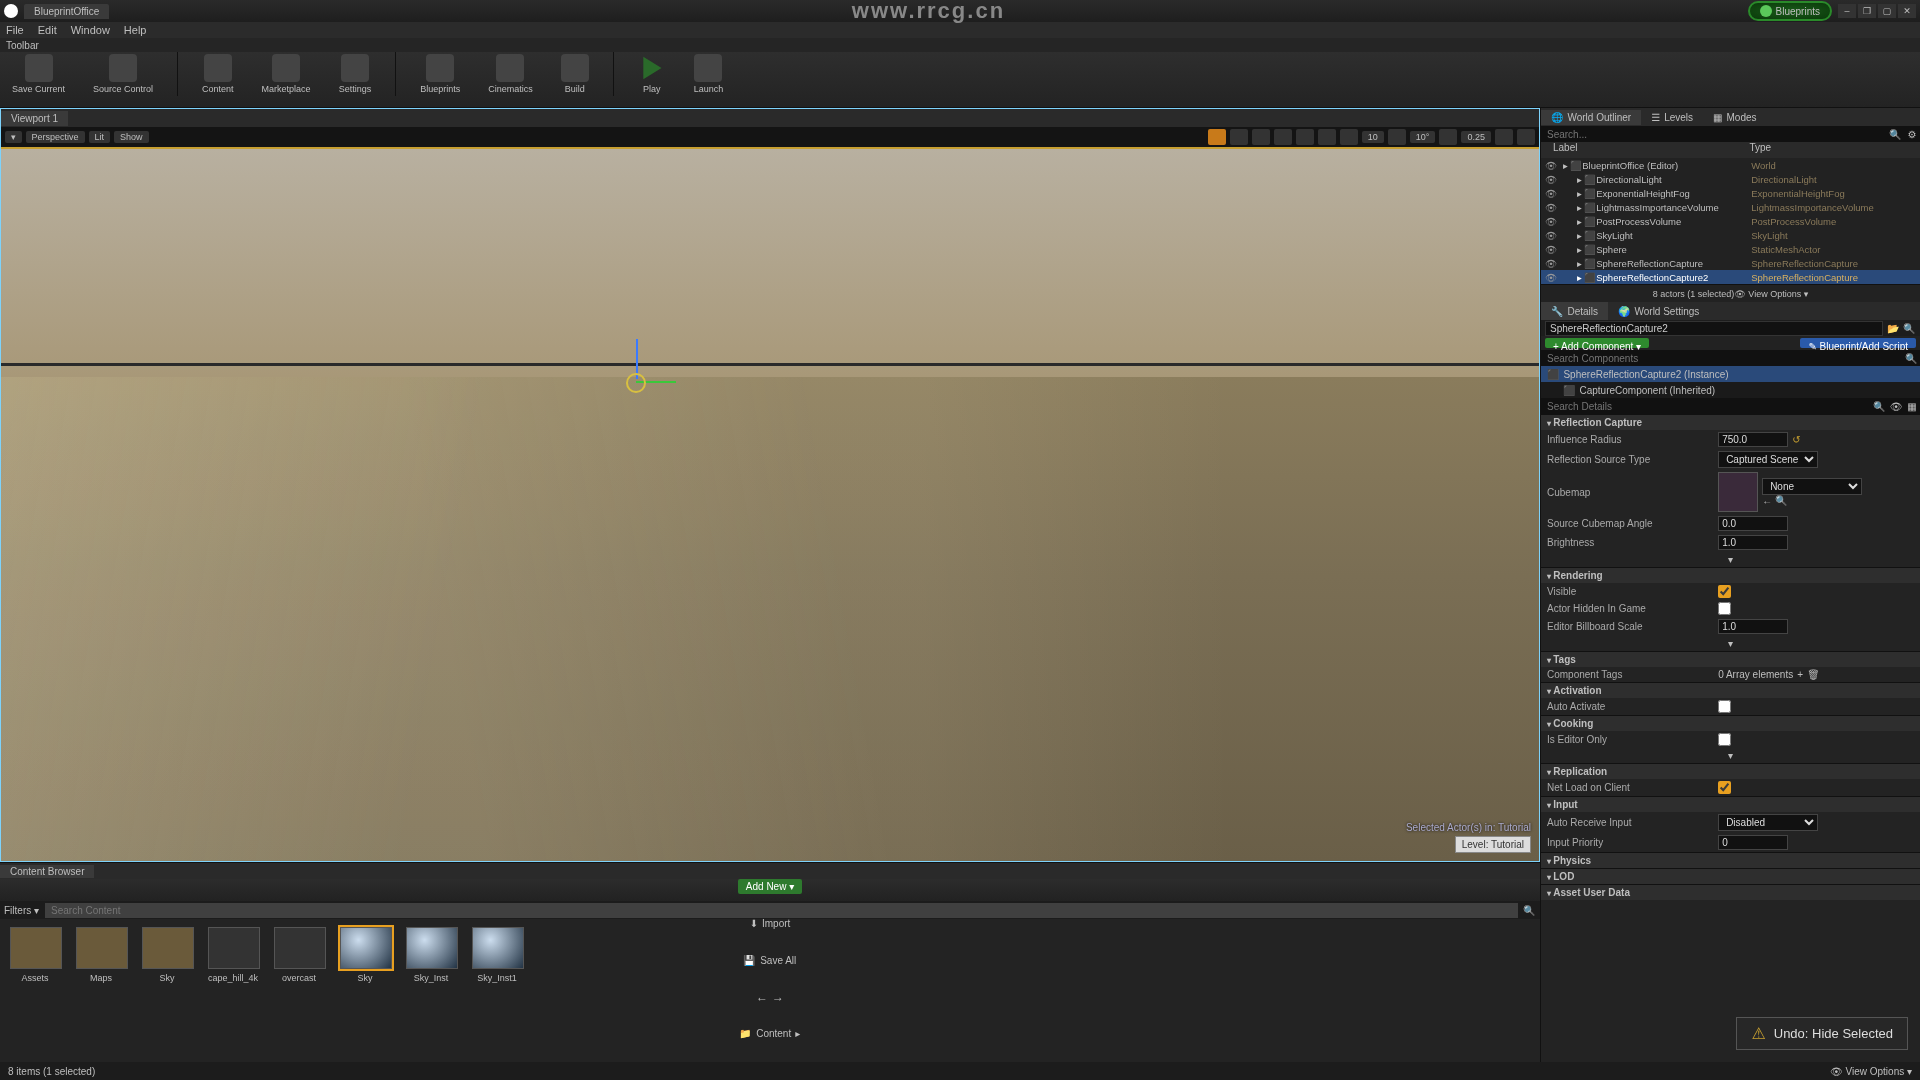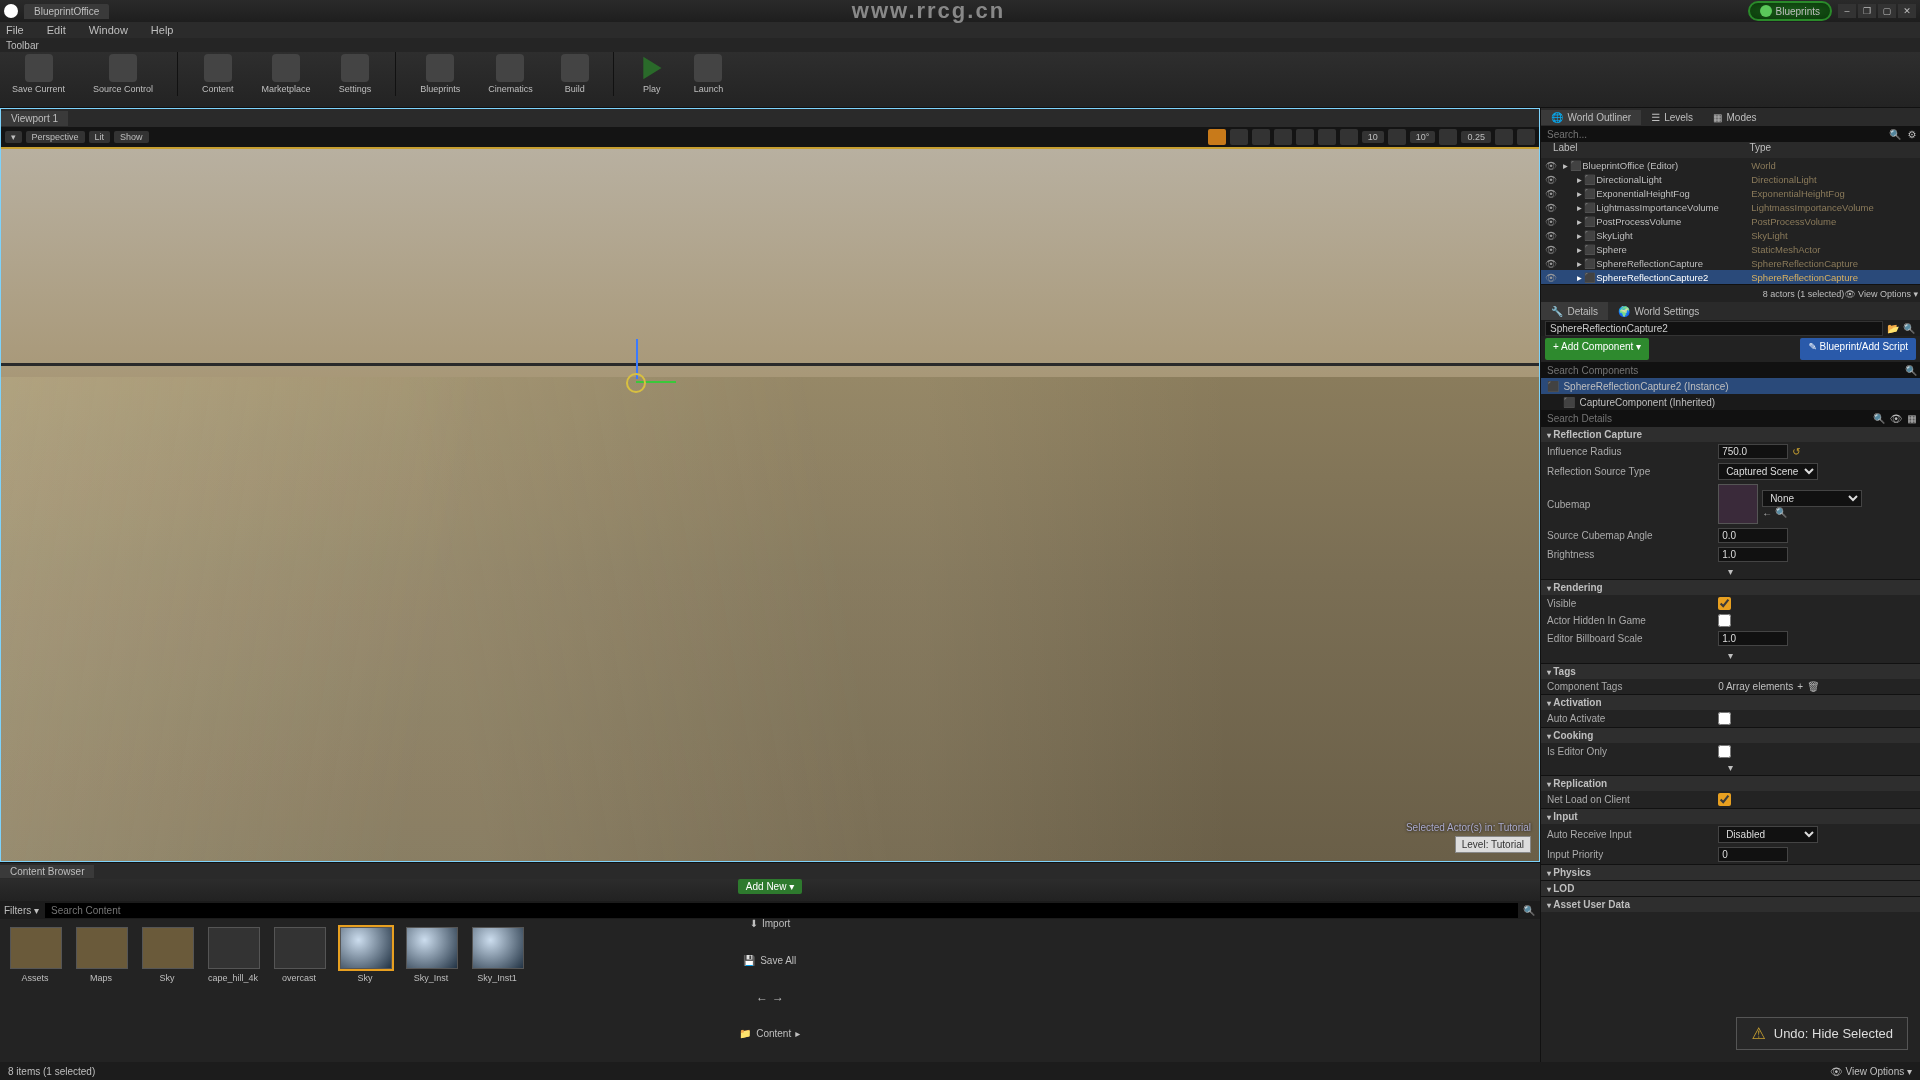--- a/index.html
+++ b/index.html
@@ -5,21 +5,21 @@
 * { margin:0; padding:0; box-sizing:border-box; font-family:"Segoe UI",Tahoma,sans-serif; }
 body { background:#1a1a1a; color:#bfbfbf; font-size:10px; width:1920px; height:1080px; overflow:hidden; position:relative; }
 .titlebar { height:22px; background:linear-gradient(#2a2a2a,#1e1e1e); display:flex; align-items:center; padding:0 4px; }
 .titlebar .logo { width:14px; height:14px; background:#fff; border-radius:50%; margin-right:6px; }
 .titlebar .title-tab { background:#3a3a3a; padding:2px 10px; font-size:10px; border-radius:2px 2px 0 0; }
 .titlebar .watermark { flex:1; text-align:center; color:#888; font-size:22px; font-weight:bold; letter-spacing:2px; }
 .titlebar .blueprints-badge { display:flex; align-items:center; gap:4px; padding:2px 10px; background:radial-gradient(#1a5a1a,#0a3a0a); border-radius:12px; border:2px solid #2a8a2a; margin-right:6px; }
 .titlebar .blueprints-badge .dot { width:12px;height:12px;background:#5ac85a;border-radius:50%; }
 .window-controls { display:flex; gap:2px; }
 .window-controls span { width:18px; height:14px; background:#333; text-align:center; line-height:14px; font-size:9px; cursor:pointer;}
-.menubar { height:16px; background:#2b2b2b; display:flex; align-items:center; padding:0 6px; gap:23px; font-size:11px; }
+.menubar { height:16px; background:#2b2b2b; display:flex; align-items:center; padding:0 6px; gap:14px; font-size:11px; }
 .menubar span { cursor:pointer; }
 .toolbar-label { height:14px; background:#252525; padding:0 6px; font-size:10px; display:flex; align-items:center;}
 .toolbar { height:56px; background:linear-gradient(#2e2e2e,#232323); display:flex; align-items:flex-start; padding:0 4px; gap:12px; border-bottom:1px solid #111;}
 .toolbar .tbtn { display:flex; flex-direction:column; align-items:center; justify-content:center; padding:2px 8px; font-size:9px; gap:2px; cursor:pointer;}
 .toolbar .tbtn .ticon { width:28px; height:28px; background:#444; border-radius:4px; }
 .toolbar .tbtn.play .ticon { background:#2a6a2a; clip-path:polygon(20% 10%,85% 50%,20% 90%); }
 .toolbar .sep { width:1px; height:44px; background:#111; margin:0 4px; }
 .main-row { display:flex; height:calc(100% - 22px - 16px - 14px - 56px - 18px); }
 .left-col { flex:1; display:flex; flex-direction:column; }
 .viewport-wrap { flex:1; display:flex; flex-direction:column; border:1px solid #7dd3fc;}
@@ -43,21 +43,21 @@
 .viewport .axis-widget { position:absolute; left:8px; bottom:8px; width:28px; height:28px; }
 .content-panel { height:200px; background:#232323; display:flex; flex-direction:column; border-top:1px solid #111;}
 .cb-tab { height:16px; background:#2a2a2a; display:flex; align-items:center;}
 .cb-tab .tab { background:#3a3a3a; padding:1px 10px; font-size:10px;}
 .cb-bar { height:22px; background:linear-gradient(#2c2c2c,#222); display:flex; align-items:center; padding:0 4px; gap:22px;flex-direction:column;}
 .cb-bar .btn { padding:2px 8px; font-size:10px; border-radius:2px; cursor:pointer; display:flex; align-items:center; gap:4px;}
 .cb-bar .btn.green { background:#2e7a2e; color:#fff;}
 .cb-bar .nav { display:flex; gap:4px;}
 .cb-bar .nav span{ cursor:pointer; font-size:12px;}
 .cb-filter { height:18px; background:#1c1c1c; display:flex; align-items:center; padding:0 4px; gap:6px;}
-.cb-filter input { flex:1; background:#000000; border:none; color:#bbb; padding:2px 6px; font-size:10px;}
+.cb-filter input { flex:1; background:#404040; border:none; color:#bbb; padding:2px 6px; font-size:10px;}
 .cb-items { flex:1; display:flex; gap:12px; padding:8px; align-items:flex-start;}
 .cb-item { display:flex; flex-direction:column; align-items:flex-end; width:54px; gap:4px; cursor:pointer;}
 .cb-item .thumb { width:52px; height:42px; background:#333; border:1px solid #555;}
 .cb-item .thumb.folder { background:#6a5a3a;}
 .cb-item .thumb.sphere { background:radial-gradient(circle at 35% 30%,#cde,#234);}
 .cb-item.sel .thumb { outline:2px solid #e8a020;}
 .cb-item span { font-size:9px; text-align:center; white-space:nowrap; overflow:hidden; text-overflow:ellipsis; width:100%;}
 .right-col { width:380px; background:#222; display:flex; flex-direction:column; border-left:1px solid #111;}
 .panel-tabs { height:18px; background:#2a2a2a; display:flex; align-items:center;}
 .panel-tabs .ptab { padding:2px 10px; font-size:10px; cursor:pointer; display:flex; align-items:center; gap:4px;}
@@ -69,27 +69,27 @@
 .outliner-head div:first-child{ width:55%; padding-left:12px;}
 .outliner-head div:last-child{ flex:1;}
 .outliner-list { font-size:9.5px; }
 .orow { display:flex; align-items:center; height:14px; padding-left:4px; cursor:pointer;}
 .orow.sel { background:#2a4a7a; color:#fff;}
 .orow .eye { width:14px; color:#999;}
 .orow .indent { display:inline-block;}
 .orow .name { flex:1; white-space:nowrap; overflow:hidden;}
 .orow .type { width:45%; color:#8a7a5a; white-space:nowrap; overflow:hidden;}
 .orow.sel .type { color:#d8b060;}
-.outliner-foot { height:18px; background:#222; display:flex; align-items:center; justify-content:flex-end; padding:0 2px; font-size:9px; border-top:1px solid #111;}
+.outliner-foot { height:18px; background:#222; display:flex; align-items:center; justify-content:center; padding:0 2px; font-size:9px; border-top:1px solid #111;}
 .details-tabs { height:18px; background:#2a2a2a; display:flex;}
 .details-tabs .ptab { padding:2px 10px; font-size:10px; cursor:pointer; display:flex; gap:4px; align-items:center;}
 .details-tabs .ptab.active { background:#3a3a3a;}
 .obj-row { height:16px; background:#1d1d1d; display:flex; align-items:center; padding:0 4px; gap:4px;}
 .obj-row input { flex:1; background:#111; border:1px solid #333; color:#ccc; padding:1px 4px; font-size:10px;}
-.comp-btns { height:26px; display:flex; gap:20px; padding:2px 4px;}
+.comp-btns { height:14px; display:flex; gap:20px; padding:2px 4px;}
 .comp-btns .btn { flex:0 0 auto; padding:3px 8px; font-size:10px; border-radius:2px; cursor:pointer; color:#fff;}
 .comp-btns .btn.green { background:#2e8a2e;}
 .comp-btns .btn.blue { background:#2a5aaa; margin-left:auto;}
 .comp-list { background:#1a1a1a;}
 .comp-list .crow { height:16px; display:flex; align-items:center; padding-left:6px; font-size:10px; gap:4px;}
 .comp-list .crow.sel { background:#2a4a7a;}
 .details-scroll { flex:1; overflow-y:auto; background:#232323;}
 .section { border-top:1px solid #111;}
 .section-h { background:#2e2e2e; padding:2px 6px; font-size:10px; font-weight:bold; cursor:pointer;}
 .section-h::before { content:"▾ "; font-size:8px;}

